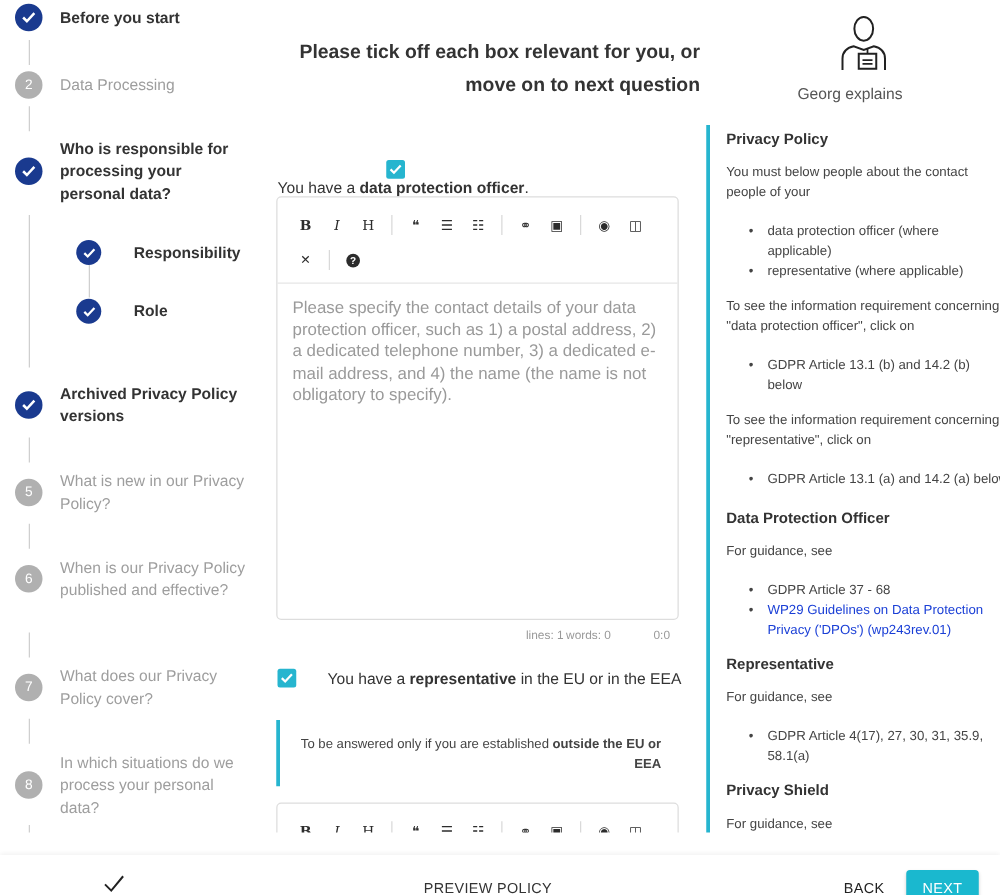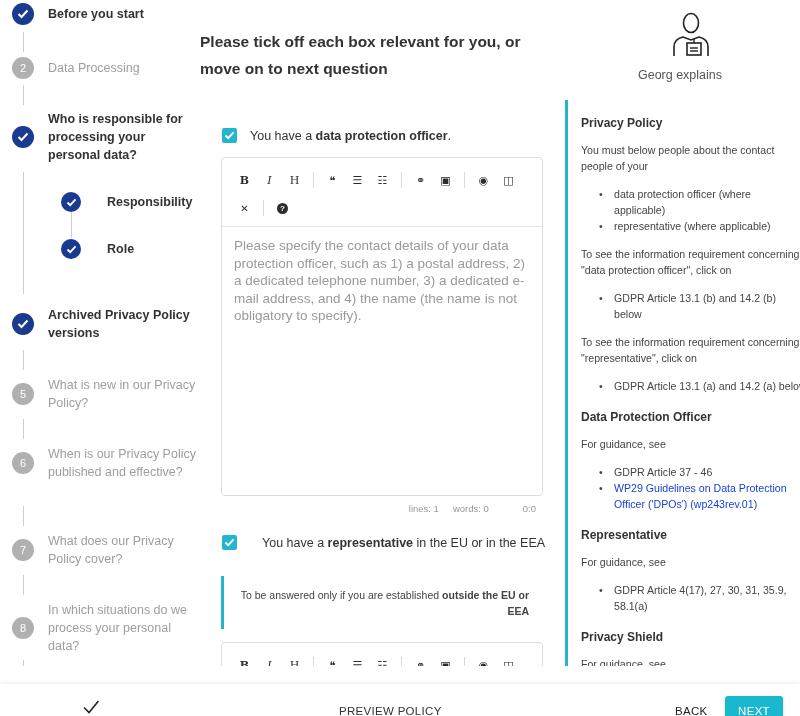--- a/index.html
+++ b/index.html
@@ -15,41 +15,41 @@
   .step .label { margin-left: 14px; font-size: 12.5px; line-height: 18px; width: 150px; }
   .step .label.done { color: #333; font-weight: bold; }
   .step .label.todo { color: #9e9e9e; }
   .substep { position: absolute; left: 61px; display: flex; align-items: center; }
   .substep .circle { width: 20px; height: 20px; border-radius: 50%; background: #1a3a8f; display: flex; align-items: center; justify-content: center; }
   .substep .label { margin-left: 26px; font-size: 12.5px; color: #333; font-weight: bold; }
   .vline { position: absolute; width: 1px; background: #cfcfcf; }
 
   
   .main { position: absolute; left: 200px; top: 0; width: 360px; height: 666px; overflow: hidden; }
-  .question { position: absolute; left: 0; top: 28px; width: 360px; font-size: 15.5px; font-weight: bold; color: #333; line-height: 27px; }
+  .question { position: absolute; left: 0; top: 28px; width: 360px; font-size: 15.5px; font-weight: bold; color: #333; line-height: 27px; text-align: right; }
   .check-row { position: absolute; left: 22px; display: flex; align-items: center; font-size: 12.5px; color: #333; }
   .checkbox { width: 15px; height: 15px; background: #26b5cf; border-radius: 2px; display: flex; align-items: center; justify-content: center; margin-right: 13px; }
   .editor { position: absolute; left: 21px; width: 322px; border: 1px solid #ddd; border-radius: 4px; background: #fff; }
   .toolbar { padding: 8px 10px 4px 10px; border-bottom: 1px solid #e6e6e6; display: flex; flex-wrap: wrap; }
   .tb-btn { width: 25px; height: 28px; display: flex; align-items: center; justify-content: center; font-size: 11px; color: #2c2c2c; }
   .tb-btn.serif { font-family: "DejaVu Serif", serif; font-weight: bold; }
   .tb-sep { width: 1px; height: 16px; background: #d9d9d9; margin: 6px 6px; }
   .editor-body { padding: 10px 12px; font-size: 13.5px; color: #9a9a9a; line-height: 17.6px; }
   .statusbar { position: absolute; left: 21px; width: 322px; font-size: 9.5px; color: #999; display: flex; justify-content: flex-end; }
-  .statusbar span { margin-left: 14px; }
+  .statusbar span { margin-left: 2px; }
   .note { position: absolute; left: 21px; width: 322px; border-left: 3px solid #26b5cf; padding: 11px 14px 11px 14px; font-size: 10.5px; color: #444; line-height: 16px; }
 
   
   .right-head { position: absolute; left: 560px; top: 0; width: 240px; height: 95px; text-align: center; }
   .avatar-wrap { position: absolute; left: 111px; top: 12px; }
   .explain-title { position: absolute; left: 0; width: 270px; top: 68px; font-size: 12.5px; color: #555; text-align: center; }
   .right-panel { position: absolute; left: 565px; top: 100px; width: 235px; height: 566px; border-left: 3px solid #26b5cf; padding-left: 13px; overflow: hidden; }
-  .rp-h { font-size: 12px; font-weight: bold; color: #333; margin: 16px 0 12px 0; white-space: nowrap; }
+  .rp-h { font-size: 12px; font-weight: bold; color: #333; margin: 4px 0 12px 0; white-space: nowrap; }
   .rp-p { font-size: 10.6px; color: #444; line-height: 16px; margin-bottom: 12px; white-space: nowrap; }
-  .rp-ul { list-style: none; margin: 0 0 12px 18px; }
+  .rp-ul { list-style: none; margin: 15px 0 12px 18px; }
   .rp-ul li { position: relative; font-size: 10.6px; color: #444; line-height: 16px; padding-left: 15px; }
   .rp-ul li::before { content: "•"; position: absolute; left: 0; top: 0; }
   .rp-ul li a { color: #1a3fd6; text-decoration: none; }
 
   
   .footer { position: absolute; left: 0; top: 684px; width: 800px; height: 50px; background: #fff; box-shadow: 0 -2px 4px rgba(0,0,0,0.06); }
   .footer .ok { position: absolute; left: 82px; top: 15px; }
   .footer .preview { position: absolute; left: 339px; top: 21px; font-size: 11.5px; color: #333; letter-spacing: 0.3px; }
   .footer .back { position: absolute; left: 675px; top: 21px; font-size: 11.5px; color: #222; letter-spacing: 0.3px; }
   .footer .next { position: absolute; left: 725px; top: 12px; width: 58px; height: 30px; background: #1ab8cf; color: #fff; border-radius: 3px; font-size: 11.5px; display: flex; align-items: center; justify-content: center; box-shadow: 0 2px 3px rgba(0,0,0,0.18); letter-spacing: 0.3px; }
@@ -135,21 +135,21 @@
 
   <div class="step" style="top:601px;">
     <span class="circle todo">8</span>
     <span class="label todo">In which situations do we process your personal data?</span>
   </div>
 </nav>
 
 <main class="main">
   <h1 class="question">Please tick off each box relevant for you, or move on to next question</h1>
 
-  <label class="check-row" style="top:128px;">
+  <label class="check-row" style="top:128px;flex-direction:column;">
     <span class="checkbox">
       <svg width="11" height="9" viewBox="0 0 12 10">
           <path d="M1.5 5 L4.5 8 L10.5 1.5" stroke="#fff" stroke-width="2" fill="none"></path>
         </svg>
     </span>
     <span>
       <span>You have a </span><b>data protection officer</b><span>.</span>
     </span>
   </label>
 
@@ -252,22 +252,22 @@
     <div>To see the information requirement concerning</div>
     <div>"representative", click on</div>
   </div>
   <ul class="rp-ul">
     <li style="white-space:nowrap;">GDPR Article 13.1 (a) and 14.2 (a) below</li>
   </ul>
 
   <div class="rp-h" style="margin-top:16px;">Data Protection Officer</div>
   <div class="rp-p">For guidance, see</div>
   <ul class="rp-ul">
-    <li>GDPR Article 37 - 46</li>
-    <li><a><span>WP29 Guidelines on Data Protection</span><br><span>Officer ('DPOs') (wp243rev.01)</span></a></li>
+    <li>GDPR Article 37 - 68</li>
+    <li><a><span>WP29 Guidelines on Data Protection</span><br><span>Privacy ('DPOs') (wp243rev.01)</span></a></li>
   </ul>
 
   <div class="rp-h">Representative</div>
   <div class="rp-p">For guidance, see</div>
   <ul class="rp-ul">
     <li><span>GDPR Article 4(17), 27, 30, 31, 35.9,</span><br><span>58.1(a)</span></li>
   </ul>
 
   <div class="rp-h">Privacy Shield</div>
   <div class="rp-p">For guidance, see</div>

